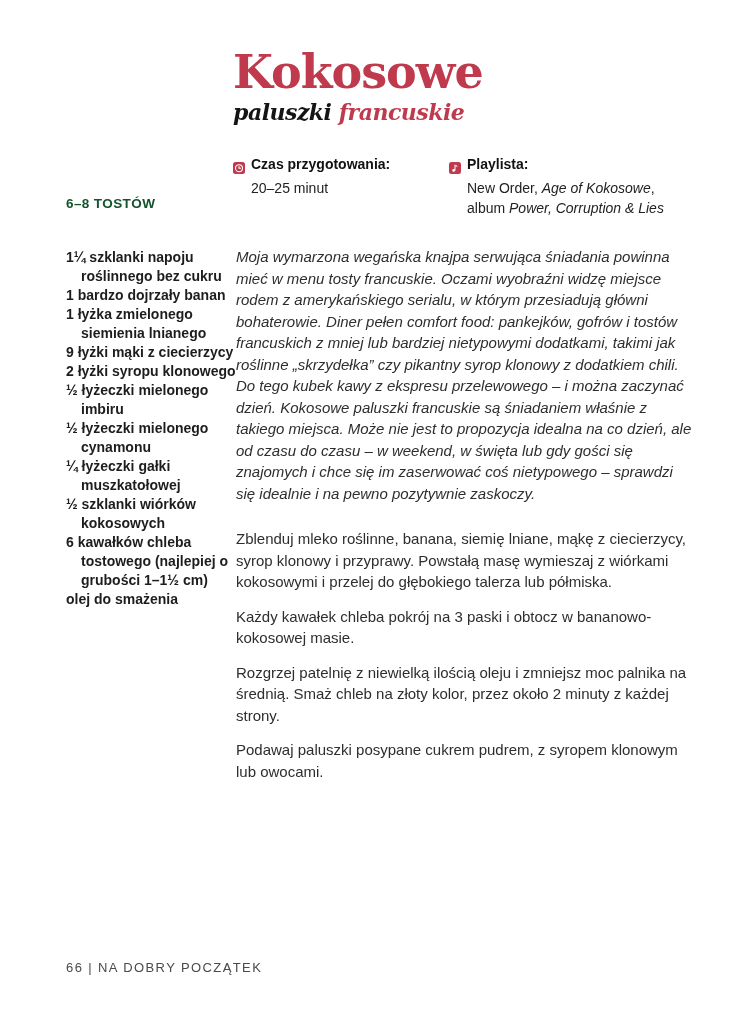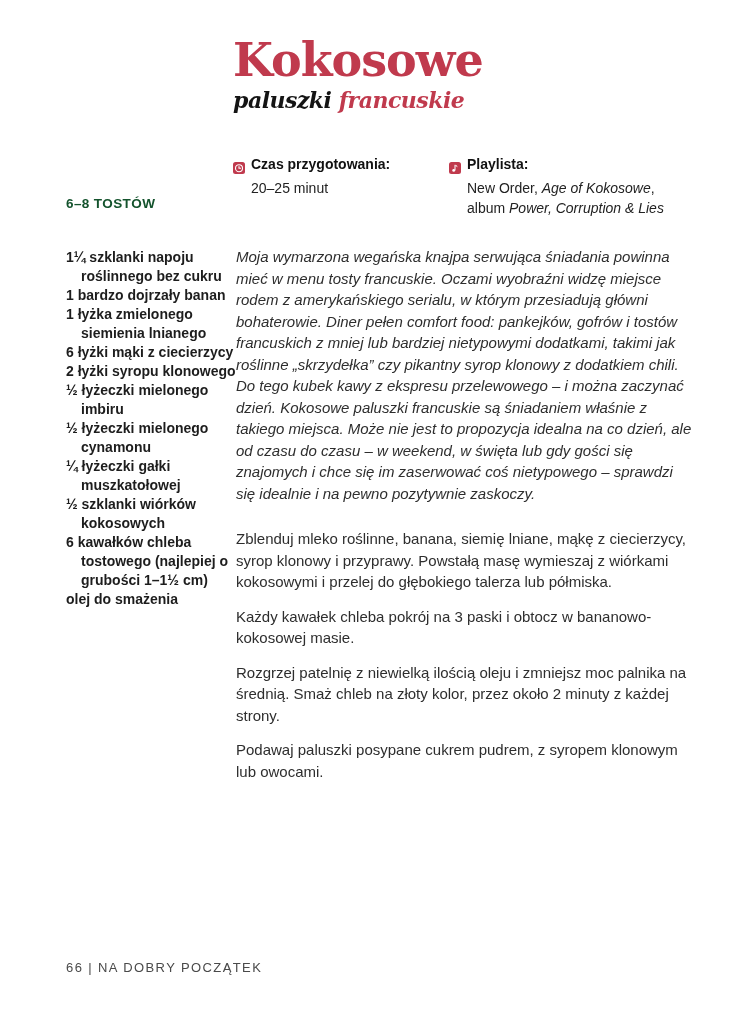--- a/index.html
+++ b/index.html
@@ -5,21 +5,21 @@
   :root { --accent:#c03a4d; --text:#2e2e2e; --ink:#1d1d1d; --footer:#4a4a4a; }
   * { box-sizing: border-box; }
   html,body { margin:0; padding:0; }
   body {
     width:740px; height:1024px; position:relative; background:#ffffff;
     font-family:"Liberation Sans", sans-serif; color:var(--text);
     overflow:hidden;
   }
 
   
-  .title-block { position:absolute; left:233px; top:36px; }
+  .title-block { position:absolute; left:233px; top:48px; }
   .title-block h1 {
     margin:0; font-family:"DejaVu Serif", serif; font-weight:bold;
     font-size:46px; line-height:1.05; letter-spacing:-1px; color:var(--accent);
   }
   .subtitle {
     margin-top:3px; font-family:"DejaVu Serif", serif; font-weight:bold;
     font-size:22px; letter-spacing:-0.5px; color:#141414;font-style:italic;
   }
   .subtitle .red { color:var(--accent); }
 
@@ -105,21 +105,21 @@
   </div>
 
   <aside class="ingredients">
 
       <div class="ingredient">1¼ szklanki napoju roślinnego bez cukru</div>
 
       <div class="ingredient">1 bardzo dojrzały banan</div>
 
       <div class="ingredient">1 łyżka zmielonego siemienia lnianego</div>
 
-      <div class="ingredient">6 łyżki mąki z ciecierzycy</div>
+      <div class="ingredient">9 łyżki mąki z ciecierzycy</div>
 
       <div class="ingredient">2 łyżki syropu klonowego</div>
 
       <div class="ingredient">½ łyżeczki mielonego imbiru</div>
 
       <div class="ingredient">½ łyżeczki mielonego cynamonu</div>
 
       <div class="ingredient">¼ łyżeczki gałki muszkatołowej</div>
 
       <div class="ingredient">½ szklanki wiórków kokosowych</div>

